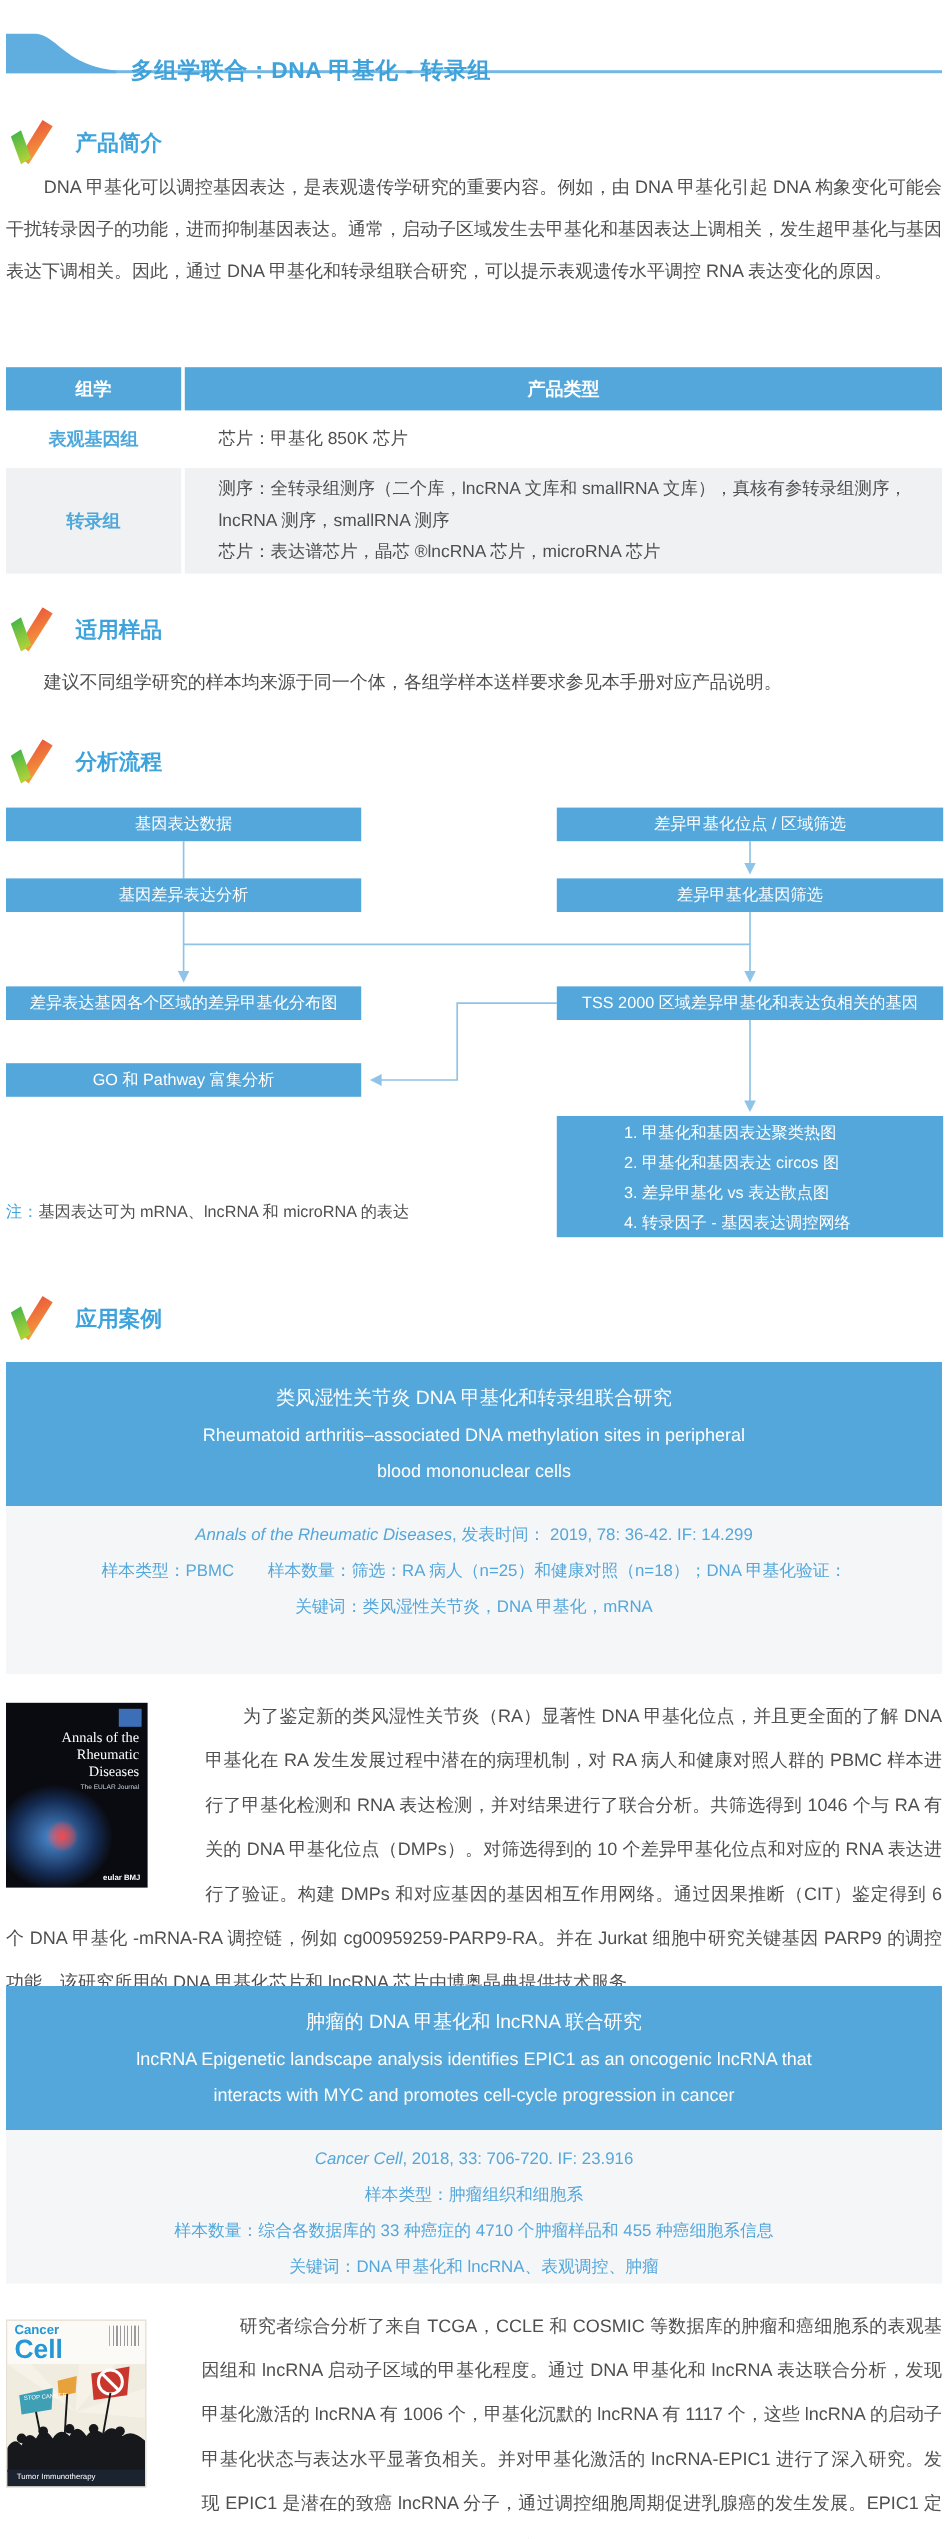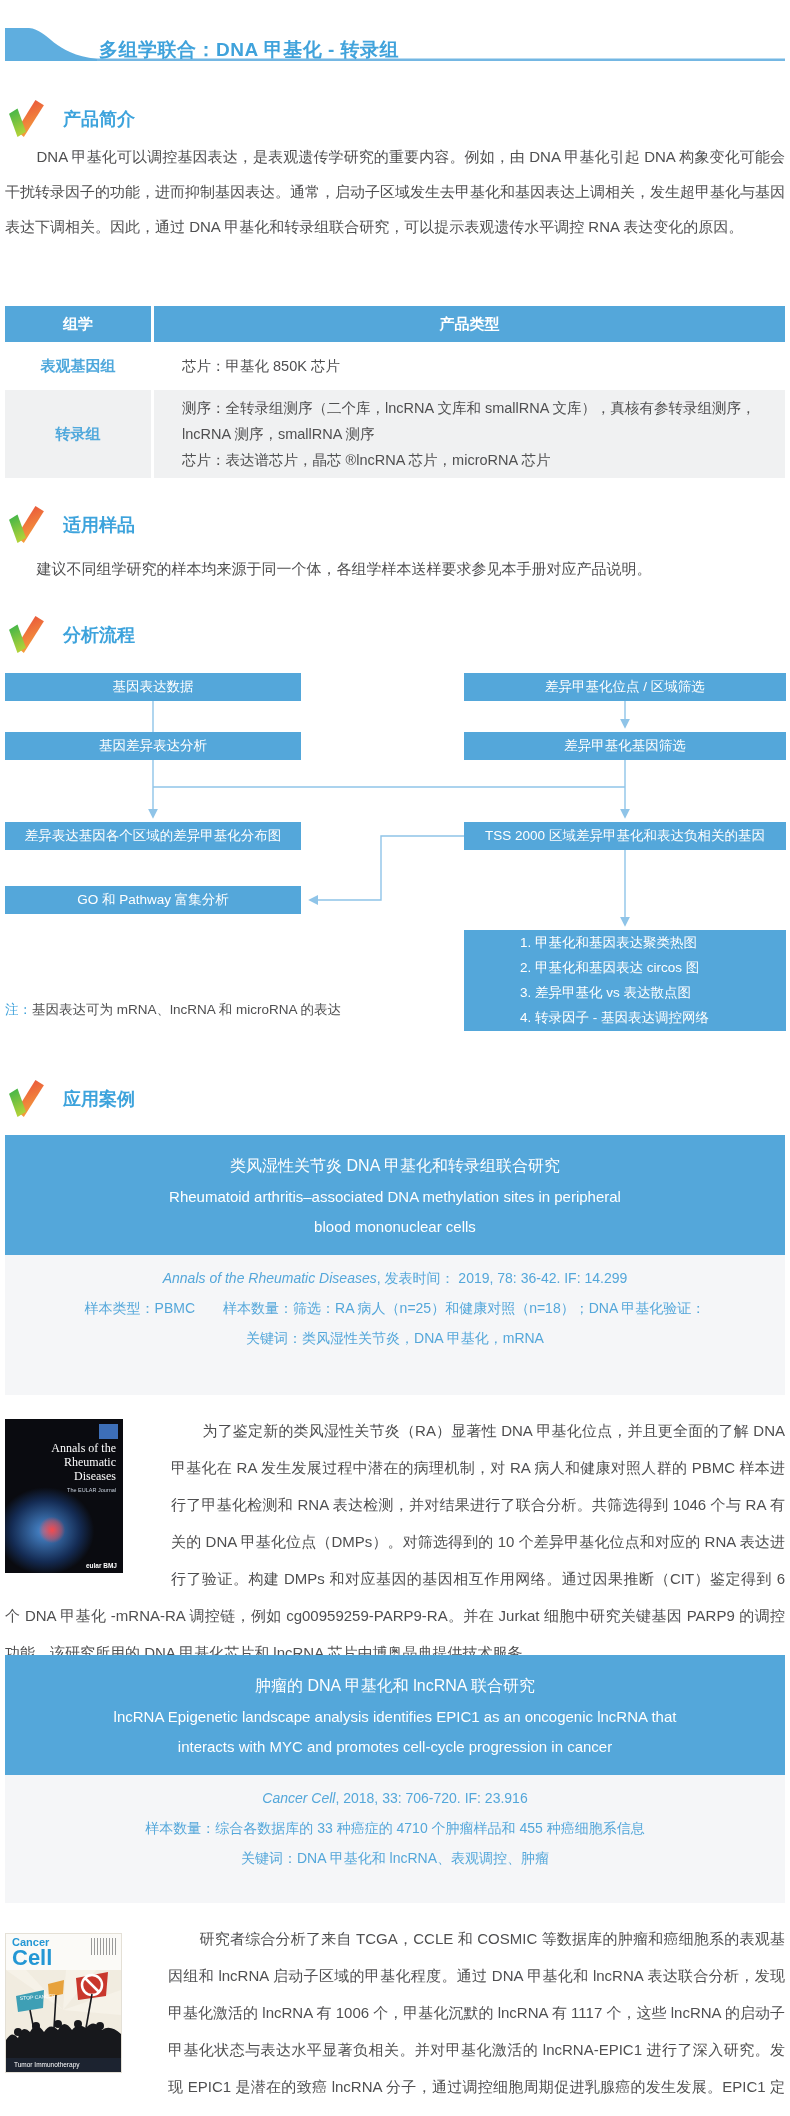--- a/index.html
+++ b/index.html
@@ -1,21 +1,21 @@
 <!DOCTYPE html>
 <html><head>
 <meta charset="utf-8">
 <style>
   html,body{margin:0;padding:0;background:#fff;}
   #page{position:relative;width:790px;height:2116px;background:#fff;overflow:hidden;
         font-family:"Liberation Sans","DejaVu Sans",sans-serif;}
 
   
   .hd-wave{position:absolute;left:5px;top:28px;width:780px;height:35px;}
-  .hd-title{position:absolute;left:93px;top:27px;height:33px;line-height:33px;margin:6px;
+  .hd-title{position:absolute;left:93px;top:27px;height:33px;line-height:33px;margin:16px;
             font-size:19px;font-weight:bold;color:#3FA2DB;letter-spacing:.5px;}
 
   
   .sec{position:absolute;left:8px;display:flex;align-items:center;gap:17px;height:38px;}
   .vicon{width:38px;height:38px;flex:0 0 38px;}
   .sec-t{font-size:18px;font-weight:bold;color:#3DA3DC;}
 
   
   .para{position:absolute;left:5px;width:780px;margin:0;font-size:15px;line-height:35px;
         color:#4F4F50;text-align:justify;}
@@ -34,21 +34,21 @@
   .r2{height:88px;background:#F0F1F2;}
 
   
   .flow{position:absolute;left:5px;top:673px;width:780px;height:362px;}
   .fsvg{position:absolute;left:0;top:0;width:780px;height:362px;}
   .fnode{position:absolute;height:28px;background:#54A7DA;color:#fff;font-size:13.5px;
          display:flex;align-items:center;justify-content:center;text-align:center;}
   .fL{left:0;width:296px;} .fR{left:459px;width:322px;}
   .fresults{position:absolute;left:459px;top:257px;width:322px;height:101px;background:#54A7DA;
             color:#fff;font-size:13.5px;line-height:25px;display:flex;flex-direction:column;
-            justify-content:flex-start;padding-left:56px;box-sizing:border-box;}
+            justify-content:center;padding-left:56px;box-sizing:border-box;}
   .fnote{position:absolute;left:0;top:327px;font-size:13.5px;line-height:20px;color:#4F4F50;}
   .fnote .nl{color:#3FA2DB;}
 
   
   .case{position:absolute;left:5px;width:780px;}
   .case-blue{background:#54A7DA;color:#fff;text-align:center;height:120px;
              padding-top:0;box-sizing:border-box;display:flex;flex-direction:column;
              justify-content:center;gap:0;}
   .cz{font-size:16px;font-weight:normal;line-height:33px;}
   .ce{font-size:15px;line-height:30px;}
@@ -230,20 +230,21 @@
   <div class="case" style="top:1655px">
     <div class="case-blue">
       <div class="cz">肿瘤的 DNA 甲基化和 lncRNA 联合研究</div>
       <div class="ce">lncRNA Epigenetic landscape analysis identifies EPIC1 as an oncogenic lncRNA that</div>
       <div class="ce">interacts  with MYC and promotes cell-cycle progression in cancer</div>
     </div>
     <div class="case-band" style="height:128px">
       <div>
         <span class="jname">Cancer Cell</span><span>, 2018, 33: 706-720. IF: 23.916</span>
       </div>
+      <div>样本类型：肿瘤组织和细胞系</div>
       <div>样本数量：综合各数据库的 33 种癌症的 4710 个肿瘤样品和 455 种癌细胞系信息</div>
       <div>关键词：DNA 甲基化和 lncRNA、表观调控、肿瘤</div>
     </div>
     <div class="case-body">
       <div class="cover2">
         <div class="c2-head">
           <span class="c2-cancer">Cancer</span>
           <span class="c2-cell">Cell</span>
           <div class="c2-barcode"></div>
         </div>

